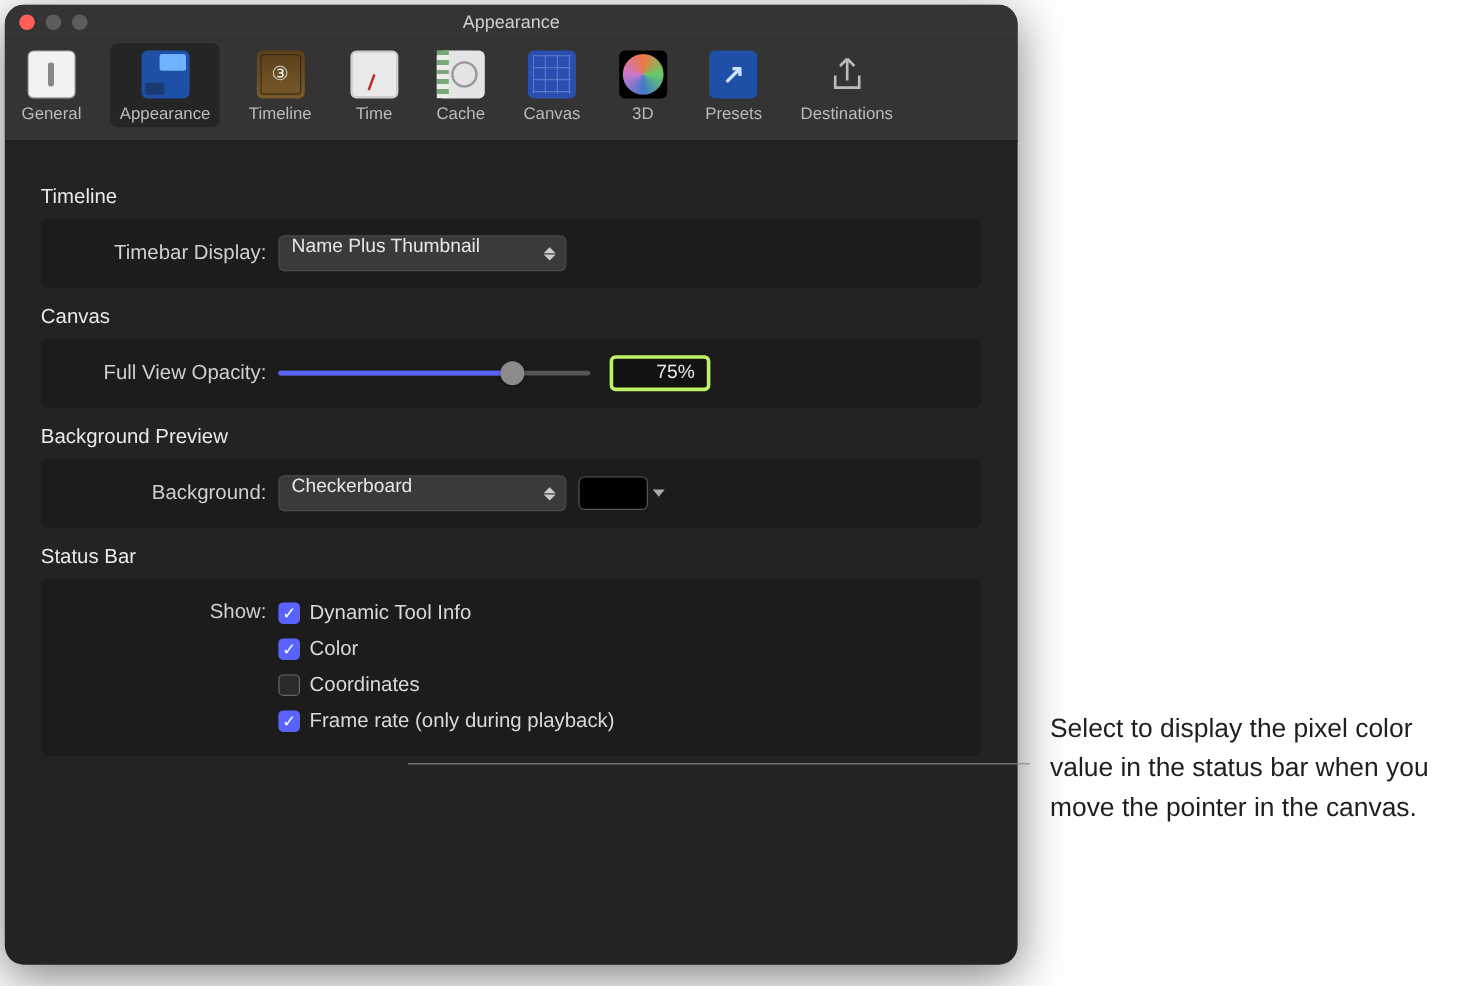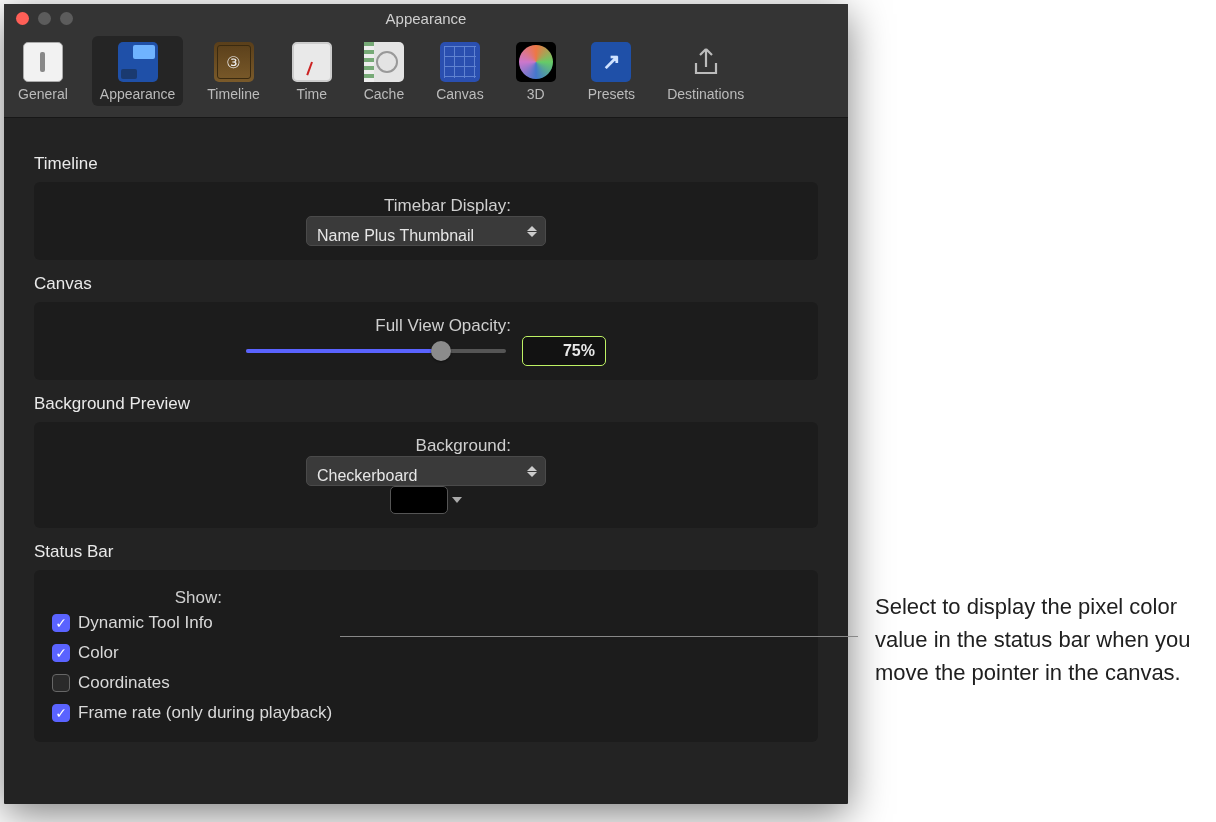--- a/index.html
+++ b/index.html
@@ -12,21 +12,21 @@
     font-size: 18px;
     color: #c9c9c9;
   }
   .window {
     position: absolute;
     left: 4px;
     top: 4px;
     width: 844px;
     height: 800px;
     background: #232323;
-    border-radius: 1px;
+    border-radius: 16px;
     box-shadow: 0 10px 40px rgba(0,0,0,0.5);
     overflow: hidden;
   }
   .titlebar {
     height: 28px;
     background: #343434;
     display: flex;
     align-items: center;
     position: relative;
   }
@@ -85,38 +85,38 @@
     margin: 14px 0 8px 0;
   }
   .panel {
     background: #1c1c1c;
     border-radius: 6px;
     padding: 14px 18px;
   }
   .row {
     display: flex;
     align-items: center;
-    flex-direction: column;
+    gap: 10px;
   }
   .row-label {
     width: 200px;
     text-align: right;
     color: #cfcfcf;
     font-size: 17px;
   }
   .select {
     background: #3a3a3a;
     border: 1px solid #4a4a4a;
     border-radius: 5px;
     height: 30px;
     color: #e6e6e6;
     padding: 0 26px 0 10px;
     font-size: 16px;
     display: flex;
-    align-items: flex-end;
+    align-items: flex-start;
     position: relative;
     min-width: 240px;
   }
   .select .stepper {
     position: absolute;
     right: 6px; top: 50%; transform: translateY(-50%);
     width: 12px; height: 18px;
     display: flex; flex-direction: column; justify-content: center; gap:1px;
   }
   .stepper-up, .stepper-down {
@@ -136,23 +136,23 @@
   .slider-fill {
     position:absolute; top:50%; left:0; height:4px; transform:translateY(-50%);
     background:#5a63ff; border-radius:2px;
   }
   .slider-thumb {
     position:absolute; top:50%; transform:translate(-50%,-50%);
     width:20px; height:20px; border-radius:50%;
     background:#8b8b8b; box-shadow:0 1px 2px rgba(0,0,0,0.5);
   }
   .num-field {
-    background:#121212; border:1px solid #bef264; border-radius:5px;
+    background:#121212; border:3px solid #bef264; border-radius:5px;
     height:30px; width:84px; color:#e8e8e8; font-size:16px;
-    display:flex; align-items:center; justify-content:flex-end; padding:0 10px;font-weight:bold;
+    display:flex; align-items:center; justify-content:flex-end; padding:0 10px;
   }
   .swatch {
     width:58px; height:28px; border-radius:5px; background:#000; border:1px solid #555;
   }
   .swatch-wrap { display:flex; align-items:center; gap:4px; }
   .chev-down {
     width:0;height:0;border-left:5px solid transparent;border-right:5px solid transparent;border-top:6px solid #aaa;
   }
   .check-row { display:flex; align-items:center; gap:8px; height:30px; }
   .checkbox {

